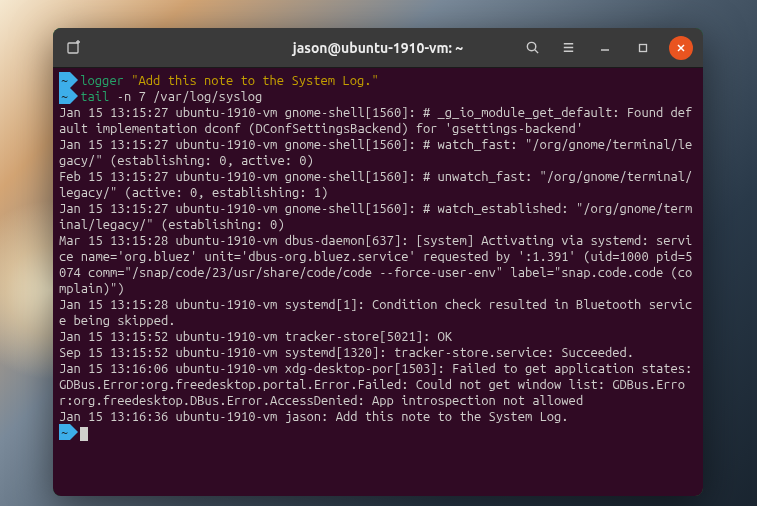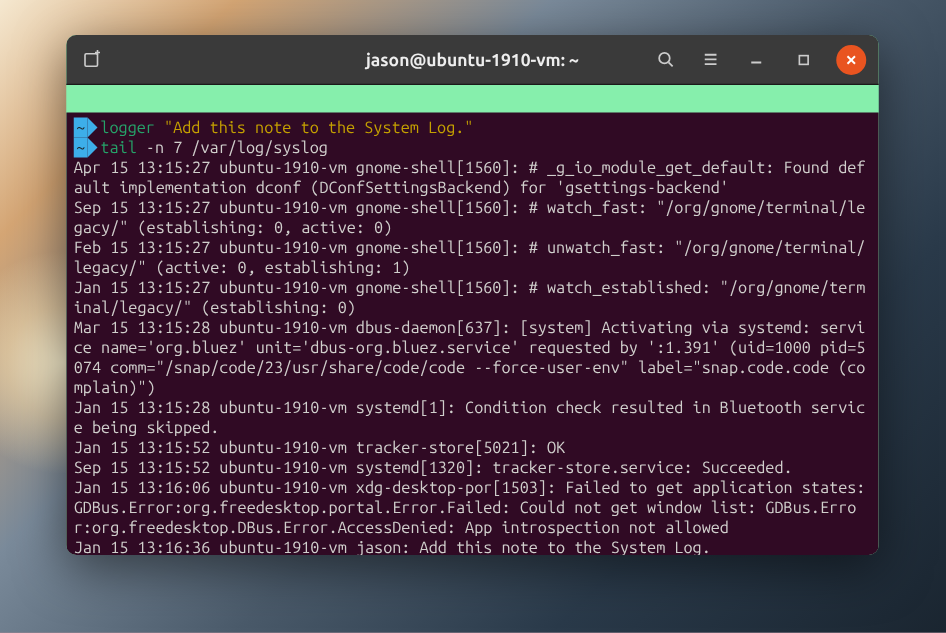--- a/index.html
+++ b/index.html
@@ -15,28 +15,27 @@
     position: absolute;
     width: 180px; height: 180px;
     left: -40px; top: 200px;
     background: radial-gradient(circle, rgba(255,245,210,0.9) 0%, rgba(255,230,180,0.5) 35%, rgba(255,200,120,0) 70%);
     border-radius: 50%;
     pointer-events: none;
   }
   .window {
     position: absolute;
     left: 53px; top: 28px;
-    width: 650px; height: 416px;
-    background: #86efac;
+    width: 650px; height: 468px;
+    background: #15803d;
     border-radius: 8px;
     box-shadow: 0 10px 40px rgba(0,0,0,0.5);
     display: flex;
     flex-direction: column;
     overflow: hidden;
-    gap: 22px;
   }
   .titlebar {
     height: 40px;
     background: #3a3a3a;
     display: flex;
     align-items: center;
     padding: 0 6px;
     gap: 6px;
     border-bottom: 1px solid #1a1a1a;
   }
@@ -147,22 +146,22 @@
     <div class="circle-btn close">
       <svg width="10" height="10" viewBox="0 0 10 10">
           <line x1="2" y1="2" x2="8" y2="8" stroke="#fff" stroke-width="1.5"></line>
           <line x1="8" y1="2" x2="2" y2="8" stroke="#fff" stroke-width="1.5"></line>
         </svg>
     </div>
   </div>
 
   <div class="term"><span class="prompt-arrow">~</span><span class="green">logger</span> <span class="yellow">"Add this note to the System Log."</span>
 <span class="prompt-arrow">~</span><span class="green">tail</span> <span>-n 7</span> <span class="underline">/var/log/syslog</span>
-<span>Apr 15 13:15:27 ubuntu-1910-vm gnome-shell[1560]: # _g_io_module_get_default: Found default implementation dconf (DConfSettingsBackend) for 'gsettings-backend'</span>
-<span>Sep 15 13:15:27 ubuntu-1910-vm gnome-shell[1560]: # watch_fast: "/org/gnome/terminal/legacy/" (establishing: 0, active: 0)</span>
+<span>Jan 15 13:15:27 ubuntu-1910-vm gnome-shell[1560]: # _g_io_module_get_default: Found default implementation dconf (DConfSettingsBackend) for 'gsettings-backend'</span>
+<span>Jan 15 13:15:27 ubuntu-1910-vm gnome-shell[1560]: # watch_fast: "/org/gnome/terminal/legacy/" (establishing: 0, active: 0)</span>
 <span>Feb 15 13:15:27 ubuntu-1910-vm gnome-shell[1560]: # unwatch_fast: "/org/gnome/terminal/legacy/" (active: 0, establishing: 1)</span>
 <span>Jan 15 13:15:27 ubuntu-1910-vm gnome-shell[1560]: # watch_established: "/org/gnome/terminal/legacy/" (establishing: 0)</span>
 <span>Mar 15 13:15:28 ubuntu-1910-vm dbus-daemon[637]: [system] Activating via systemd: service name='org.bluez' unit='dbus-org.bluez.service' requested by ':1.391' (uid=1000 pid=5074 comm="/snap/code/23/usr/share/code/code --force-user-env" label="snap.code.code (complain)")</span>
 <span>Jan 15 13:15:28 ubuntu-1910-vm systemd[1]: Condition check resulted in Bluetooth service being skipped.</span>
 <span>Jan 15 13:15:52 ubuntu-1910-vm tracker-store[5021]: OK</span>
 <span>Sep 15 13:15:52 ubuntu-1910-vm systemd[1320]: tracker-store.service: Succeeded.</span>
 <span>Jan 15 13:16:06 ubuntu-1910-vm xdg-desktop-por[1503]: Failed to get application states: GDBus.Error:org.freedesktop.portal.Error.Failed: Could not get window list: GDBus.Error:org.freedesktop.DBus.Error.AccessDenied: App introspection not allowed</span>
 <span>Jan 15 13:16:36 ubuntu-1910-vm jason: Add this note to the System Log.</span>
 <span class="prompt-arrow">~</span><span class="cursor"></span></div>
 </div>

